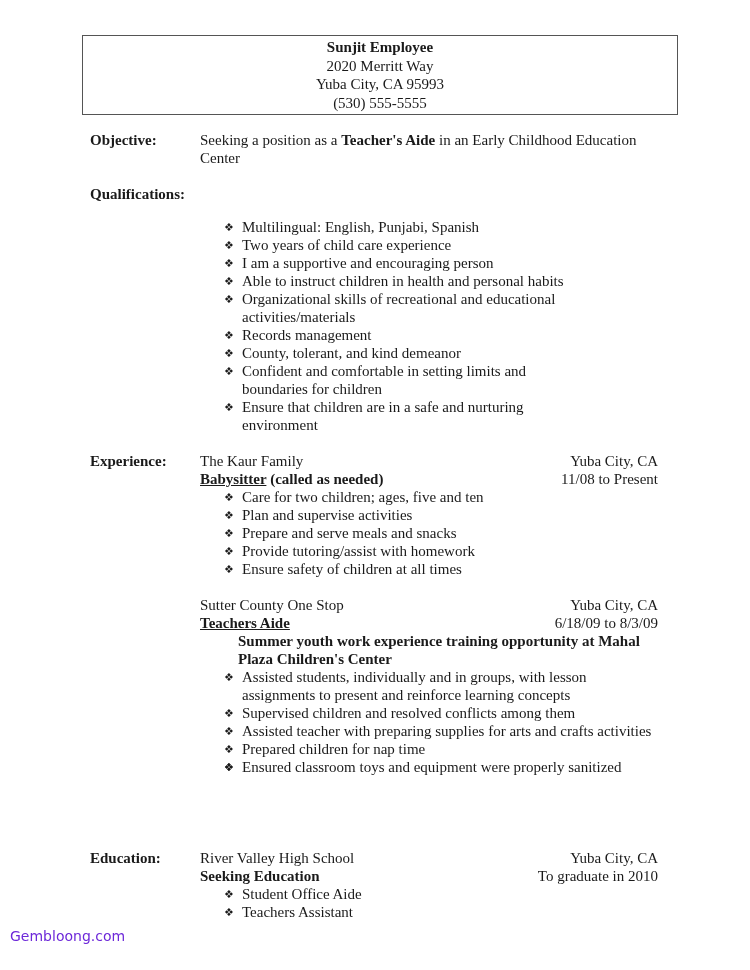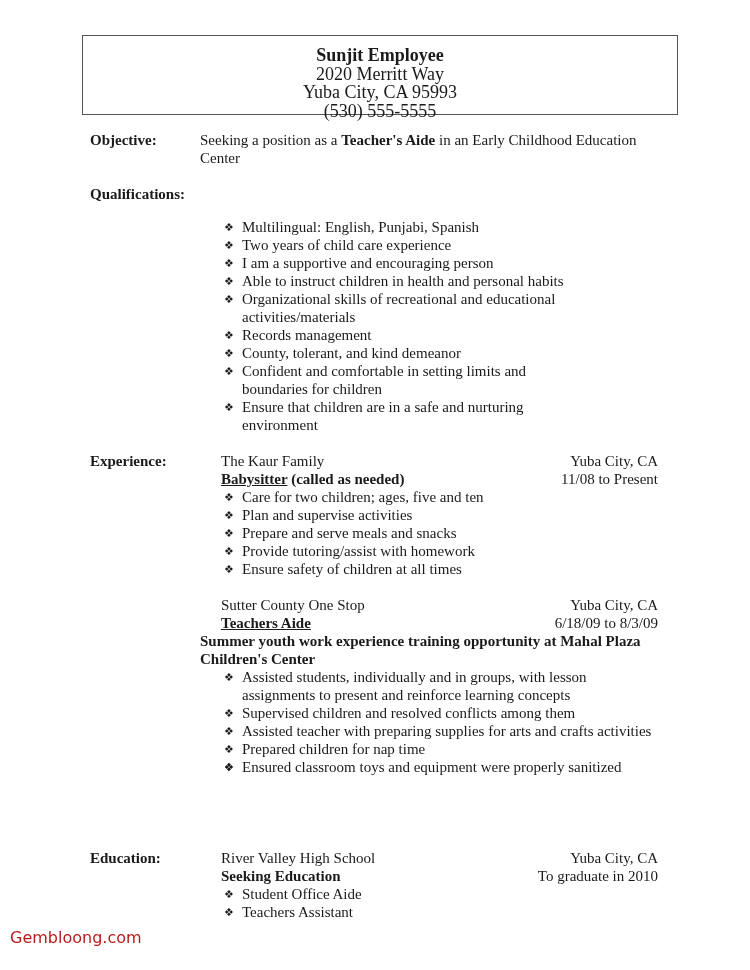--- a/index.html
+++ b/index.html
@@ -1,33 +1,33 @@
 <!DOCTYPE html>
 <html><head>
 <meta charset="utf-8">
 <style>
   html, body { margin:0; padding:0; background:#ffffff; }
   body { width:750px; height:970px; position:relative; overflow:hidden;
          font-family:"Liberation Serif", "DejaVu Serif", serif; color:#1a1a1a; }
   .header-box { position:absolute; left:82px; top:35px; width:596px; height:80px;
                 border:1.5px solid #555; box-sizing:border-box; text-align:center;
-                font-size:18px; line-height:18.5px; padding-top:10px; }
+                font-size:15px; line-height:18.5px; padding-top:2px; }
   .header-box .name { font-weight:bold; }
   .section { position:absolute; left:90px; width:575px; font-size:15px; line-height:18px; }
   .sec-label { position:absolute; left:0; font-weight:bold; }
   .sec-body { position:absolute; left:110px; width:462px; }
-  .row { position:relative; height:18px;margin-left:21px; }
+  .row { position:relative; height:18px; }
   .row .right { position:absolute; right:4px; top:0; }
   .bold { font-weight:bold; }
   .ul { text-decoration:underline; }
   ul.bullets { list-style:none; margin:0; padding:0; }
   ul.bullets li { position:relative; padding-left:22px; line-height:18px; }
   ul.bullets li .bul { position:absolute; left:4px; top:0; font-size:11px; }
   .watermark { position:absolute; left:10px; top:928px; font-family:"DejaVu Sans", sans-serif;
-               font-size:16px; color:#b91c1c; }
+               font-size:14px; color:#6d28d9; }
 </style>
 </head>
 <body>
 
 <div class="header-box">
   <div class="name">Sunjit Employee</div>
   <div>2020 Merritt Way</div>
   <div>Yuba City, CA 95993</div>
   <div>(530) 555-5555</div>
 </div>
@@ -68,21 +68,21 @@
       <li><span class="bul">❖</span><span>Provide tutoring/assist with homework</span></li>
       <li><span class="bul">❖</span><span>Ensure safety of children at all times</span></li>
     </ul>
   </div>
 </div>
 
 <div class="section" style="top:596px;">
   <div class="sec-body">
     <div class="row"><span>Sutter County One Stop</span><span class="right">Yuba City, CA</span></div>
     <div class="row"><span class="bold ul">Teachers Aide</span><span class="right">6/18/09 to 8/3/09</span></div>
-    <div class="bold" style="padding-right:10px;">Summer youth work experience training opportunity at Mahal Plaza Children's Center</div>
+    <div class="bold" style="padding-right:10px;margin-left:38px;">Summer youth work experience training opportunity at Mahal Plaza Children's Center</div>
     <ul class="bullets" style="margin-left:20px;">
       <li><span class="bul">❖</span><span>Assisted students, individually and in groups, with lesson assignments to present and reinforce learning concepts</span></li>
       <li><span class="bul">❖</span><span>Supervised children and resolved conflicts among them</span></li>
       <li><span class="bul">❖</span><span>Assisted teacher with preparing supplies for arts and crafts activities</span></li>
       <li><span class="bul">❖</span><span>Prepared children for nap time</span></li>
       <li><span class="bul">❖</span></li>
       <li><span class="bul">❖</span><span>Ensured classroom toys and equipment were properly sanitized</span></li>
     </ul>
   </div>
 </div>

